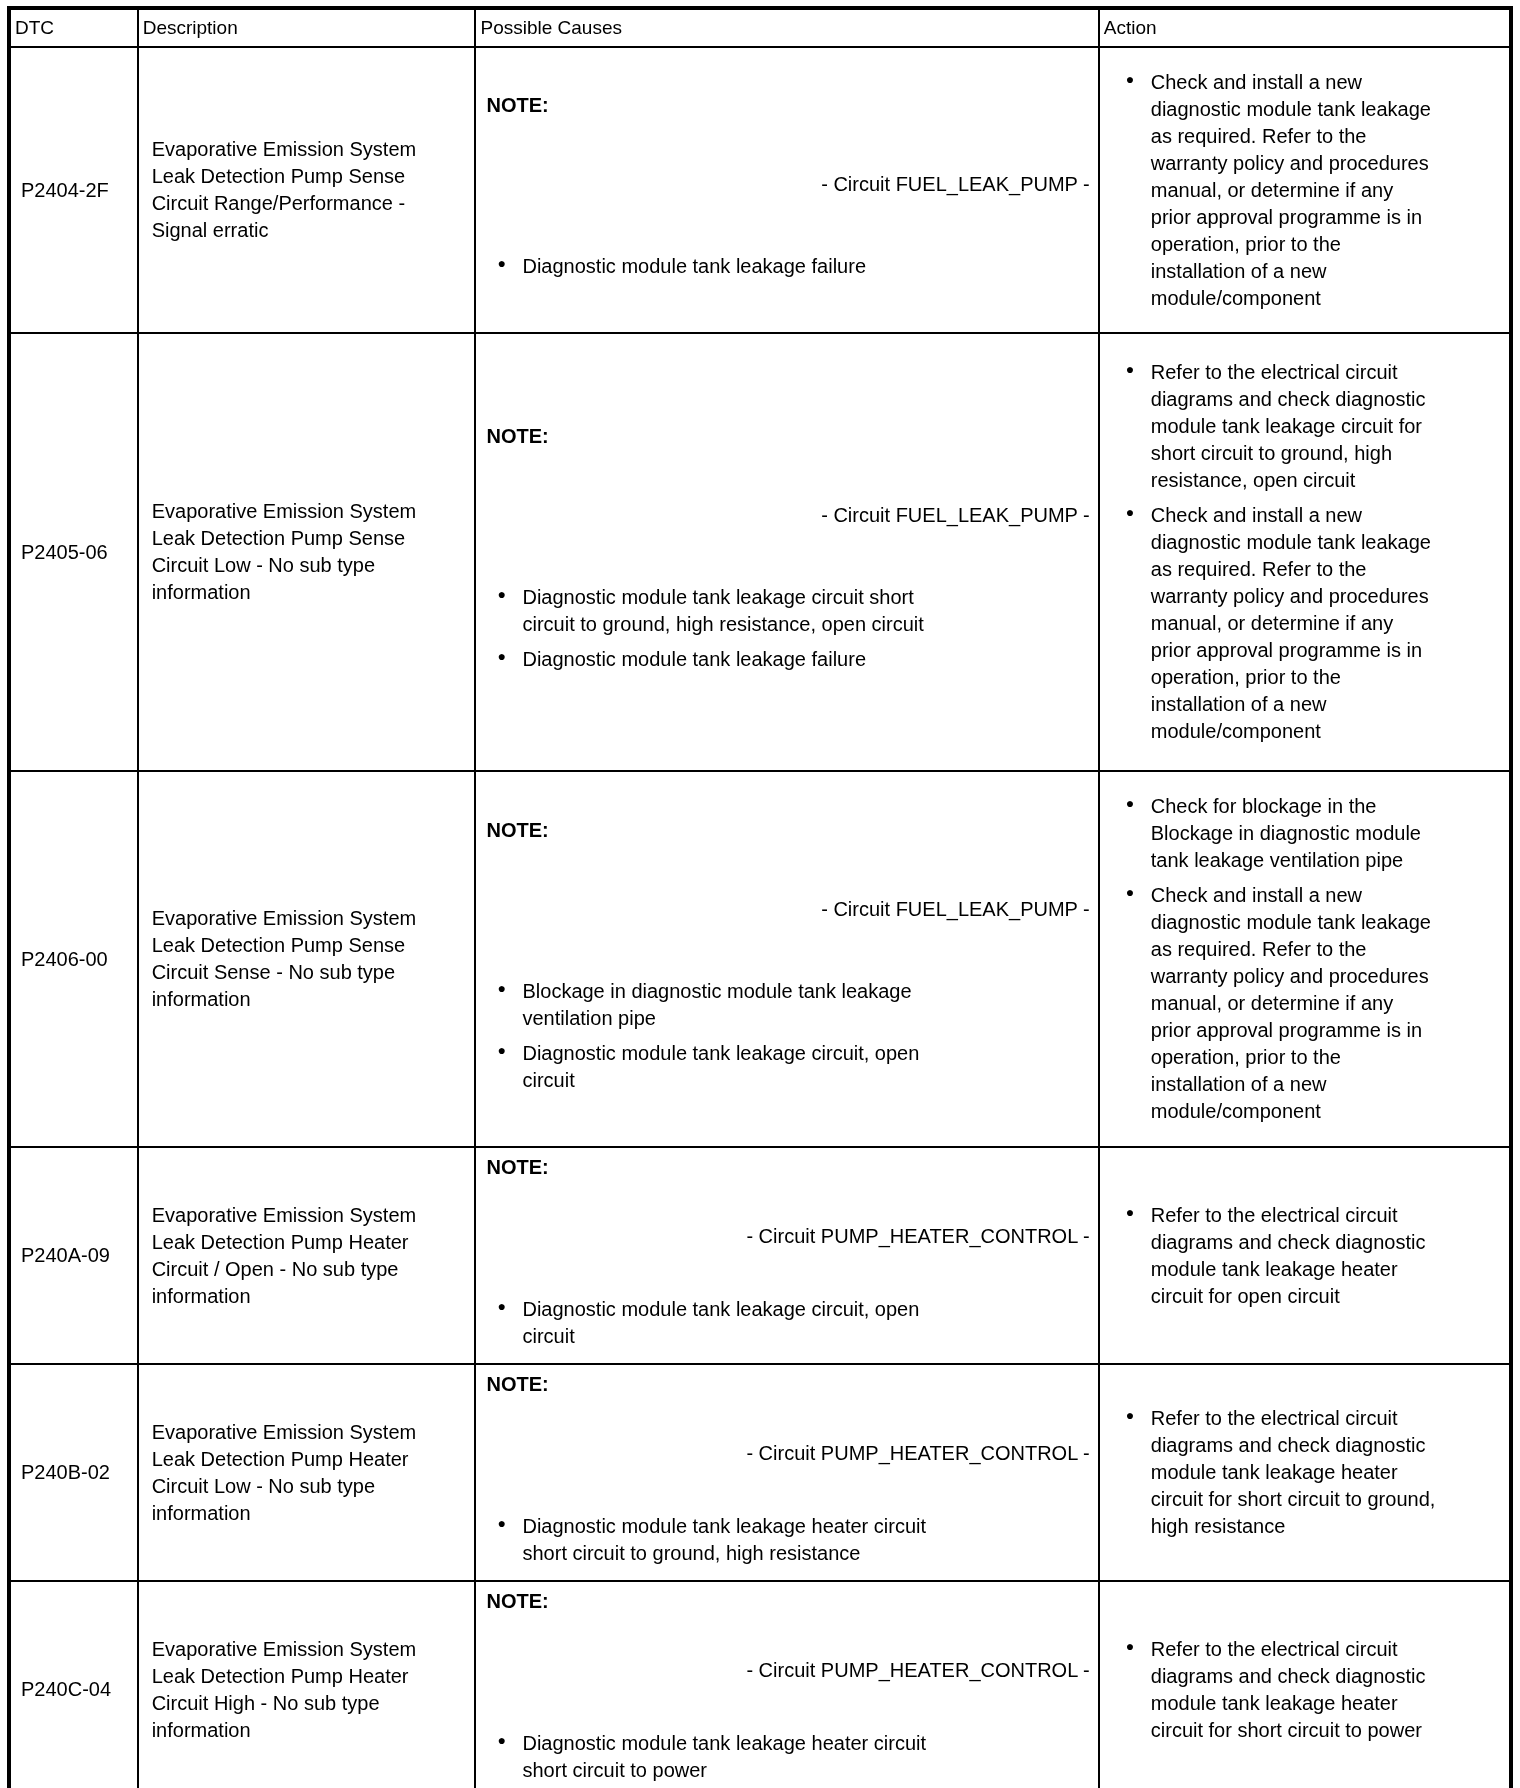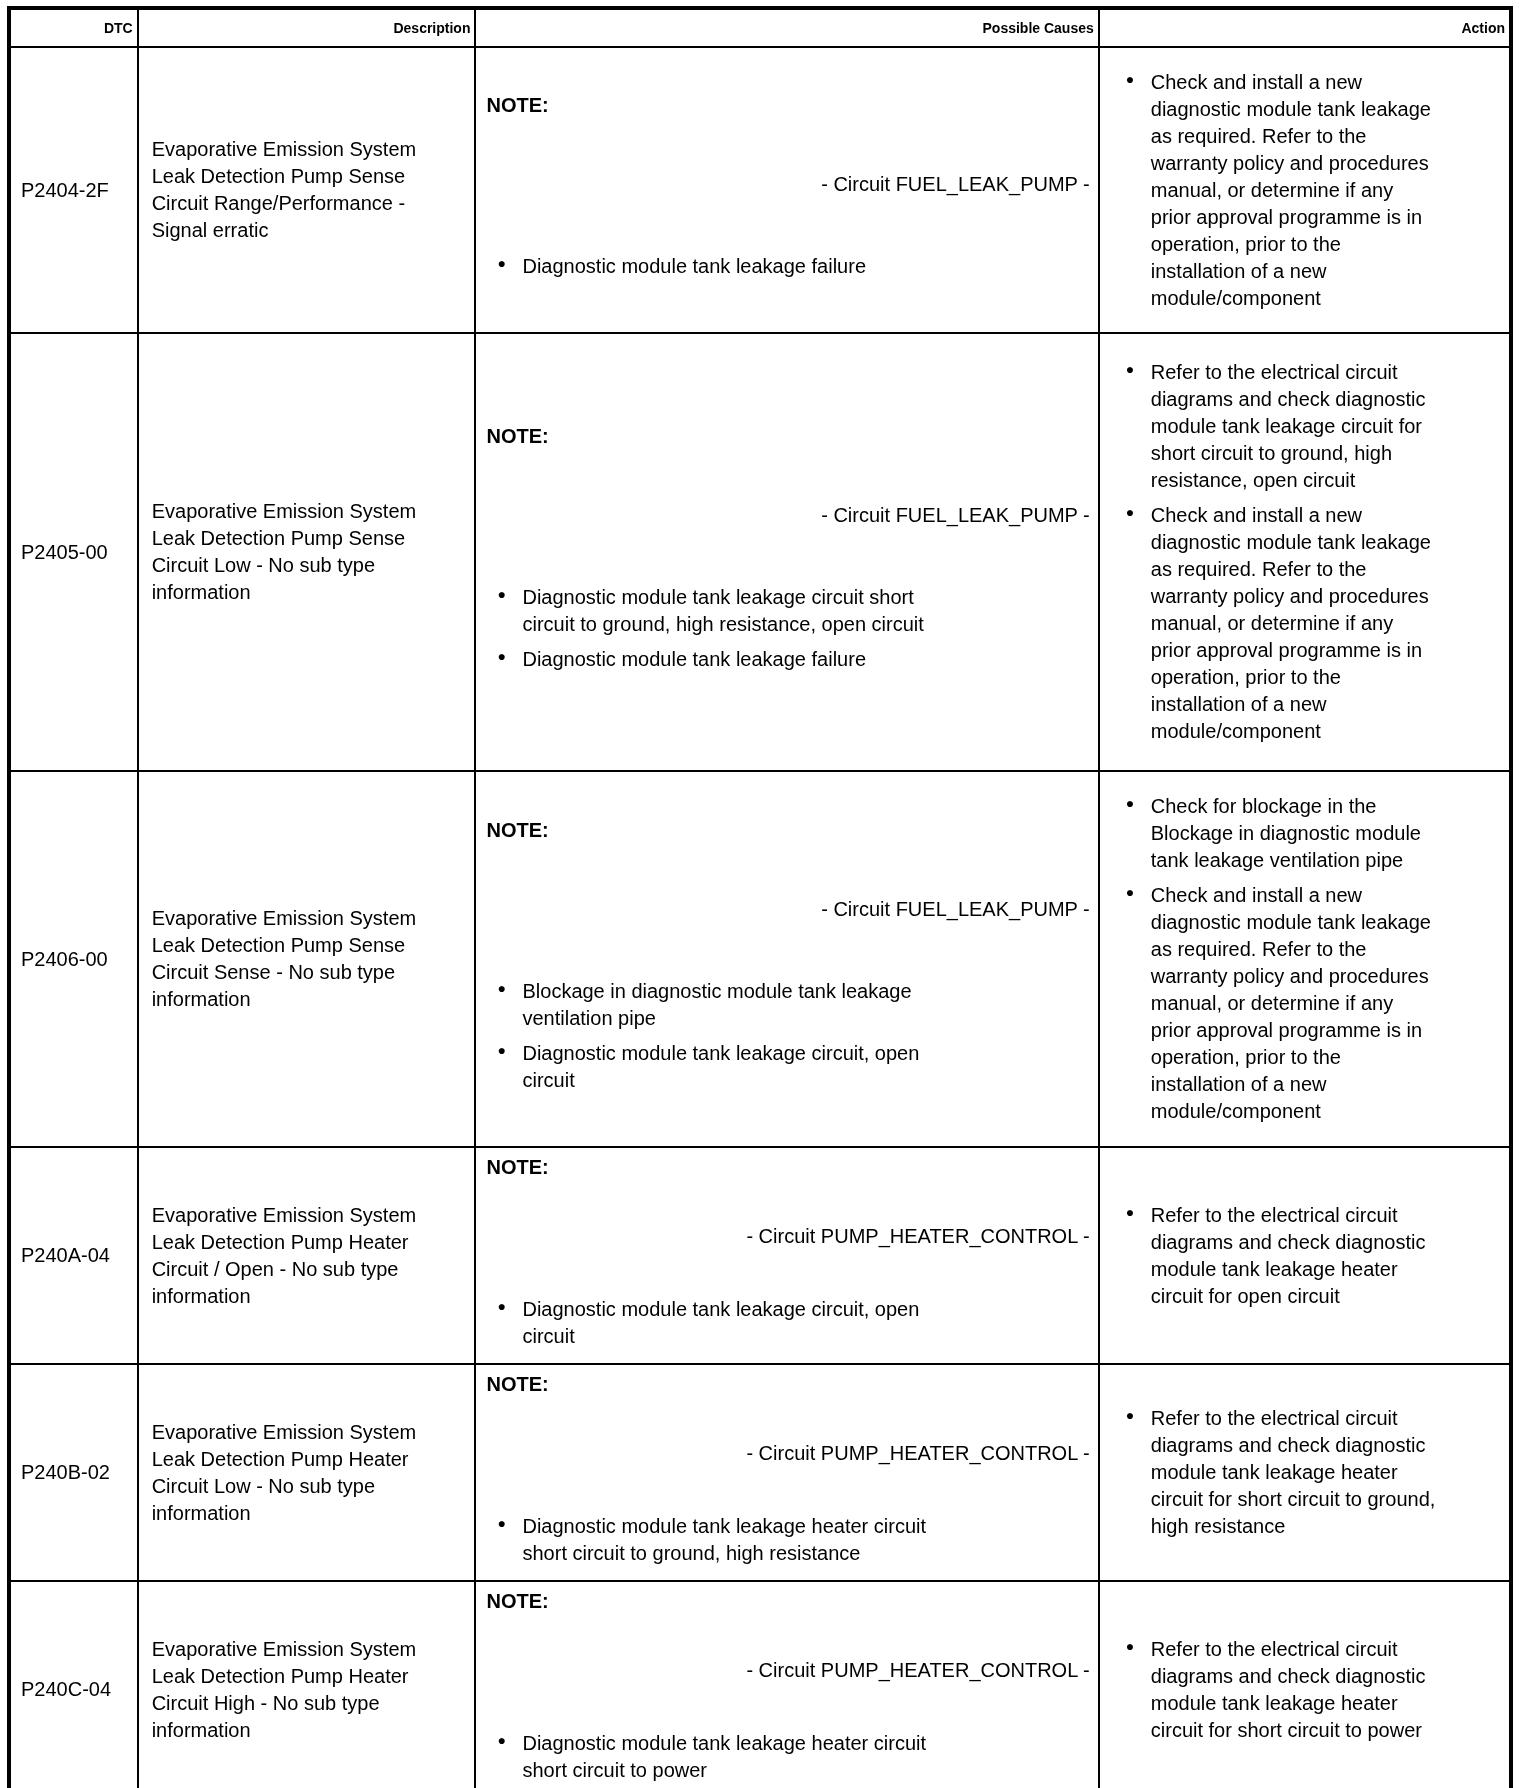--- a/index.html
+++ b/index.html
@@ -26,23 +26,23 @@
   col.col-cause { width: 620px; }
   col.col-act   { width: 410px; }
 
   th, td {
     border: 2px solid #000;
     font-size: 20px;
     line-height: 1.35;
     vertical-align: middle;
   }
   th {
-    font-size: 14px;
-    font-weight: bold;
-    text-align: right;
+    font-size: 19px;
+    font-weight: normal;
+    text-align: left;
     height: 30px;
     padding: 3px 4px;
   }
   td { padding: 5px 8px; }
 
   td.c-dtc  { padding-left: 10px; }
   td.c-desc { padding-left: 13px; padding-right: 6px; }
   .desc-wrap { max-width: 290px; }
 
   td.c-causes { padding-left: 10px; padding-right: 8px; }
@@ -123,21 +123,21 @@
     </td>
     <td class="c-action">
       <ul class="bullets">
               <li>Check and install a new diagnostic module tank leakage as required. Refer to the warranty policy and procedures manual, or determine if any prior approval programme is in operation, prior to the installation of a new module/component</li>
             </ul>
     </td>
   </tr>
 
   <tr>
     <td class="c-dtc">
-      <span>P2405-00</span>
+      <span>P2405-06</span>
     </td>
     <td class="c-desc">
       <div class="desc-wrap">Evaporative Emission System Leak Detection Pump Sense Circuit Low - No sub type information</div>
     </td>
     <td class="c-causes">
       <div class="note">NOTE:</div>
       <div class="circuit">- Circuit FUEL_LEAK_PUMP -</div>
       <ul class="bullets">
               <li>Diagnostic module tank leakage circuit short circuit to ground, high resistance, open circuit</li>
               <li>Diagnostic module tank leakage failure</li>
@@ -169,21 +169,21 @@
     <td class="c-action">
       <ul class="bullets">
               <li>Check for blockage in the Blockage in diagnostic module tank leakage ventilation pipe</li>
               <li>Check and install a new diagnostic module tank leakage as required. Refer to the warranty policy and procedures manual, or determine if any prior approval programme is in operation, prior to the installation of a new module/component</li>
             </ul>
     </td>
   </tr>
 
   <tr>
     <td class="c-dtc">
-      <span>P240A-04</span>
+      <span>P240A-09</span>
     </td>
     <td class="c-desc">
       <div class="desc-wrap">Evaporative Emission System Leak Detection Pump Heater Circuit / Open - No sub type information</div>
     </td>
     <td class="c-causes">
       <div class="note">NOTE:</div>
       <div class="circuit">- Circuit PUMP_HEATER_CONTROL -</div>
       <ul class="bullets">
               <li>Diagnostic module tank leakage circuit, open circuit</li>
             </ul>

